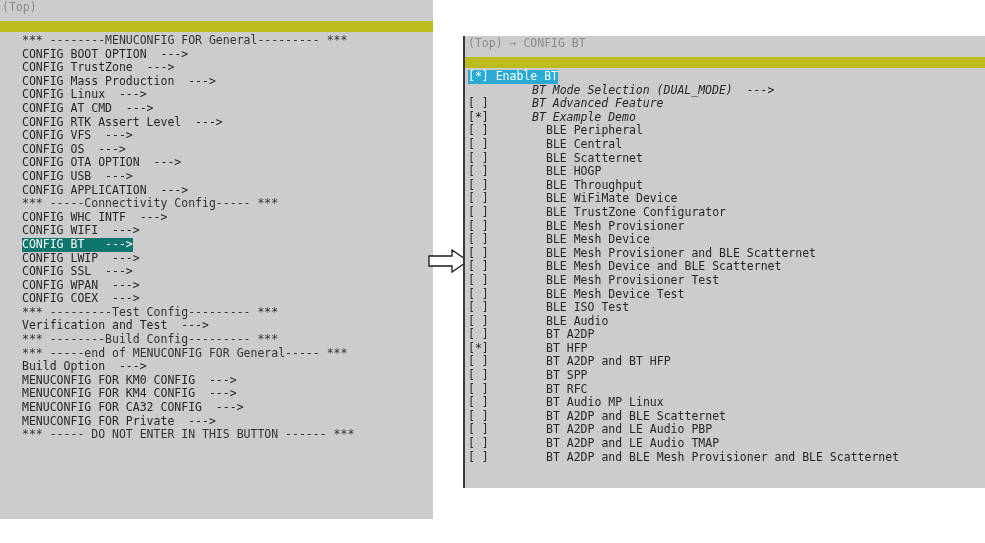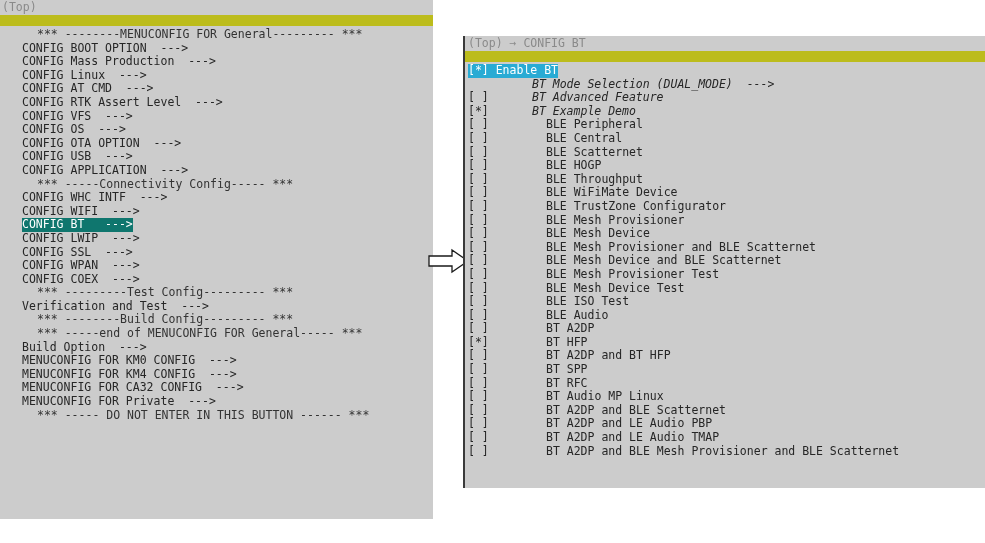--- a/index.html
+++ b/index.html
@@ -19,21 +19,21 @@
   .panel {
     position: absolute;
     background: #cccccc;
     box-sizing: border-box;
   }
 
   .panel-title {
     color: #8a8a8a;
     font-size: 11.5px;
     line-height: 15px;
-    height: 15px;
+    height: 21px;
     white-space: pre;
     overflow: hidden;
   }
 
   .panel-accentbar {
     background: #bcbc1c;
     height: 11px;
   }
 
   .panel-body {
@@ -45,21 +45,20 @@
     white-space: pre;
     font-size: 11.5px;
     line-height: 13.6px;
     height: 13.6px;
     color: #262626;
     overflow: hidden;
   }
 
   .row.sep {
     color: #333333;
-    margin-left: 15px;
   }
 
   .row.selected {
     background: #0f766e;
     color: #ffffff;
     display: inline-block;
   }
 
   
   #left-panel {
@@ -116,20 +115,21 @@
 </style>
 </head>
 <body>
 
 <div class="panel" id="left-panel">
   <div class="panel-title">(Top)</div>
   <div class="panel-accentbar"></div>
   <div class="panel-body" id="left-rows">
       <div class="row sep">*** --------MENUCONFIG FOR General--------- ***</div>
       <div class="row">CONFIG BOOT OPTION  ---&gt;</div>
+      <div class="row">CONFIG TrustZone  ---&gt;</div>
       <div class="row">CONFIG Mass Production  ---&gt;</div>
       <div class="row">CONFIG Linux  ---&gt;</div>
       <div class="row">CONFIG AT CMD  ---&gt;</div>
       <div class="row">CONFIG RTK Assert Level  ---&gt;</div>
       <div class="row">CONFIG VFS  ---&gt;</div>
       <div class="row">CONFIG OS  ---&gt;</div>
       <div class="row">CONFIG OTA OPTION  ---&gt;</div>
       <div class="row">CONFIG USB  ---&gt;</div>
       <div class="row">CONFIG APPLICATION  ---&gt;</div>
       <div class="row sep">*** -----Connectivity Config----- ***</div>

